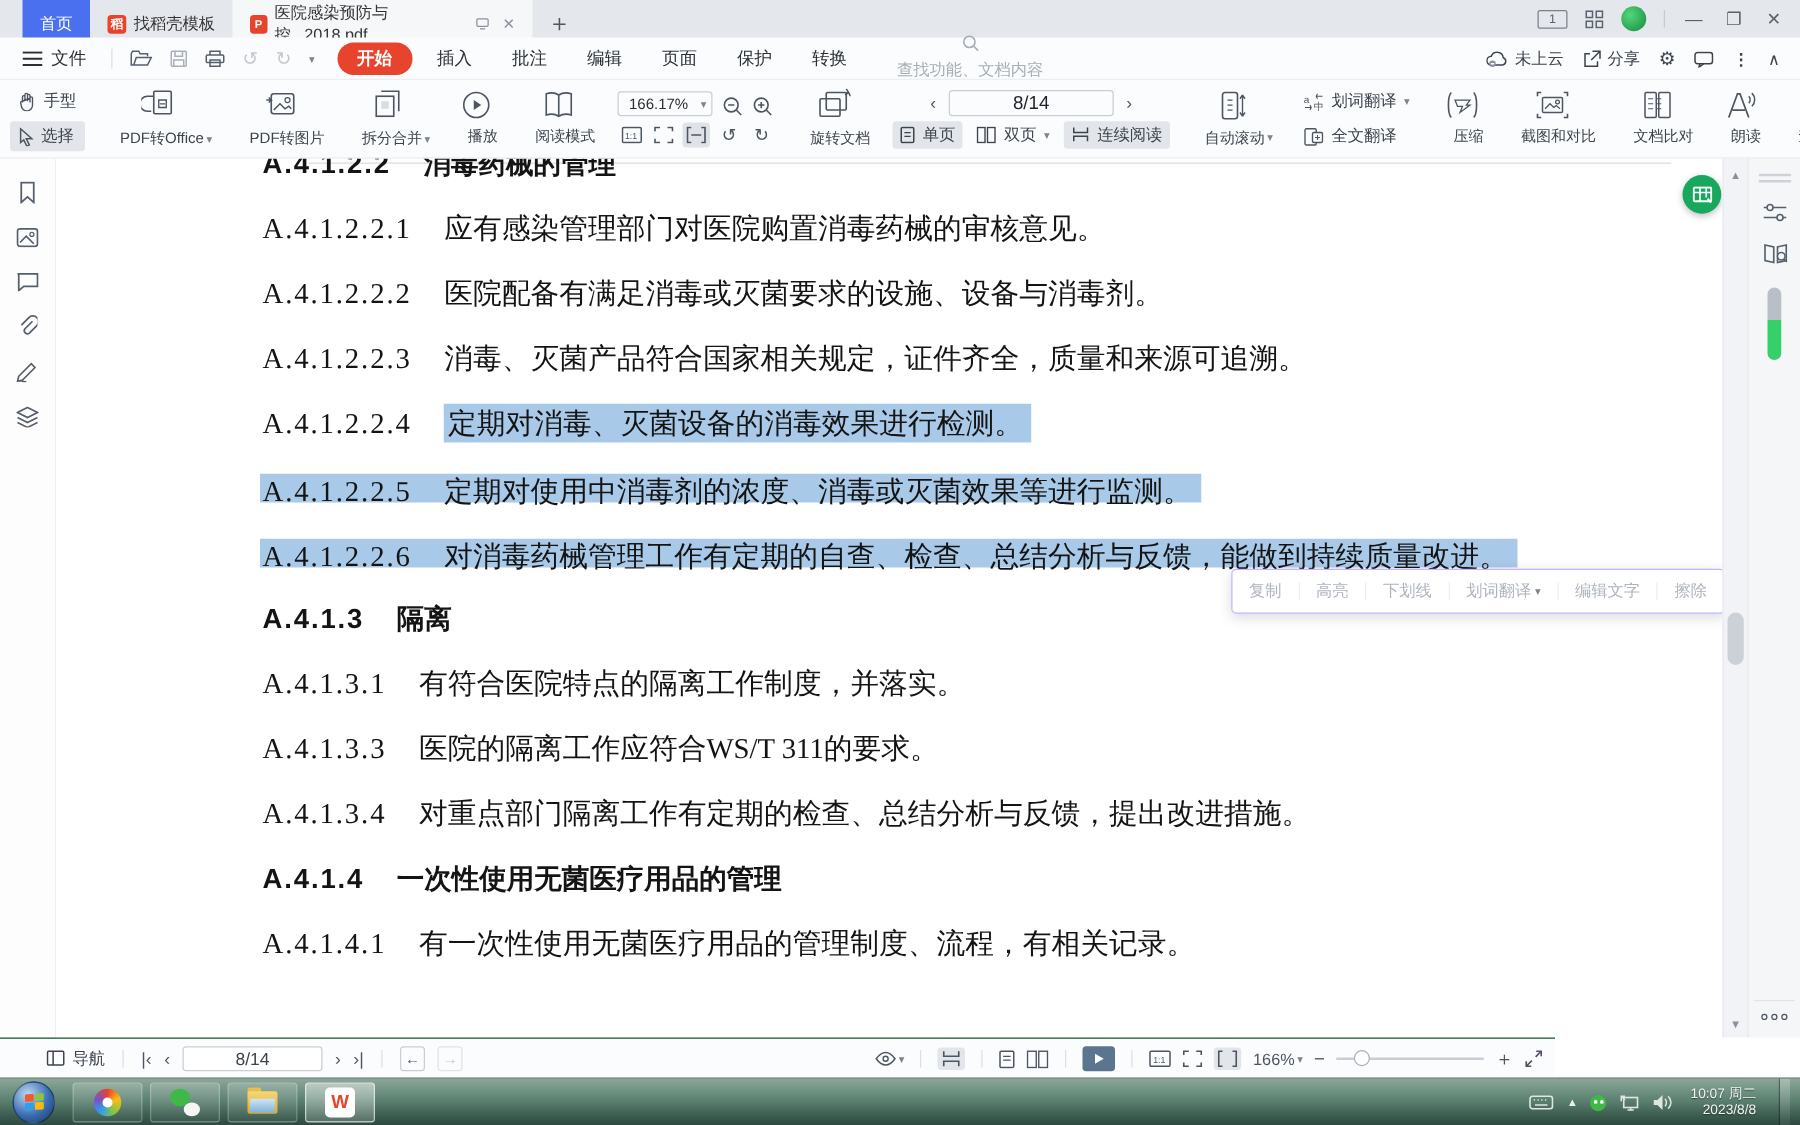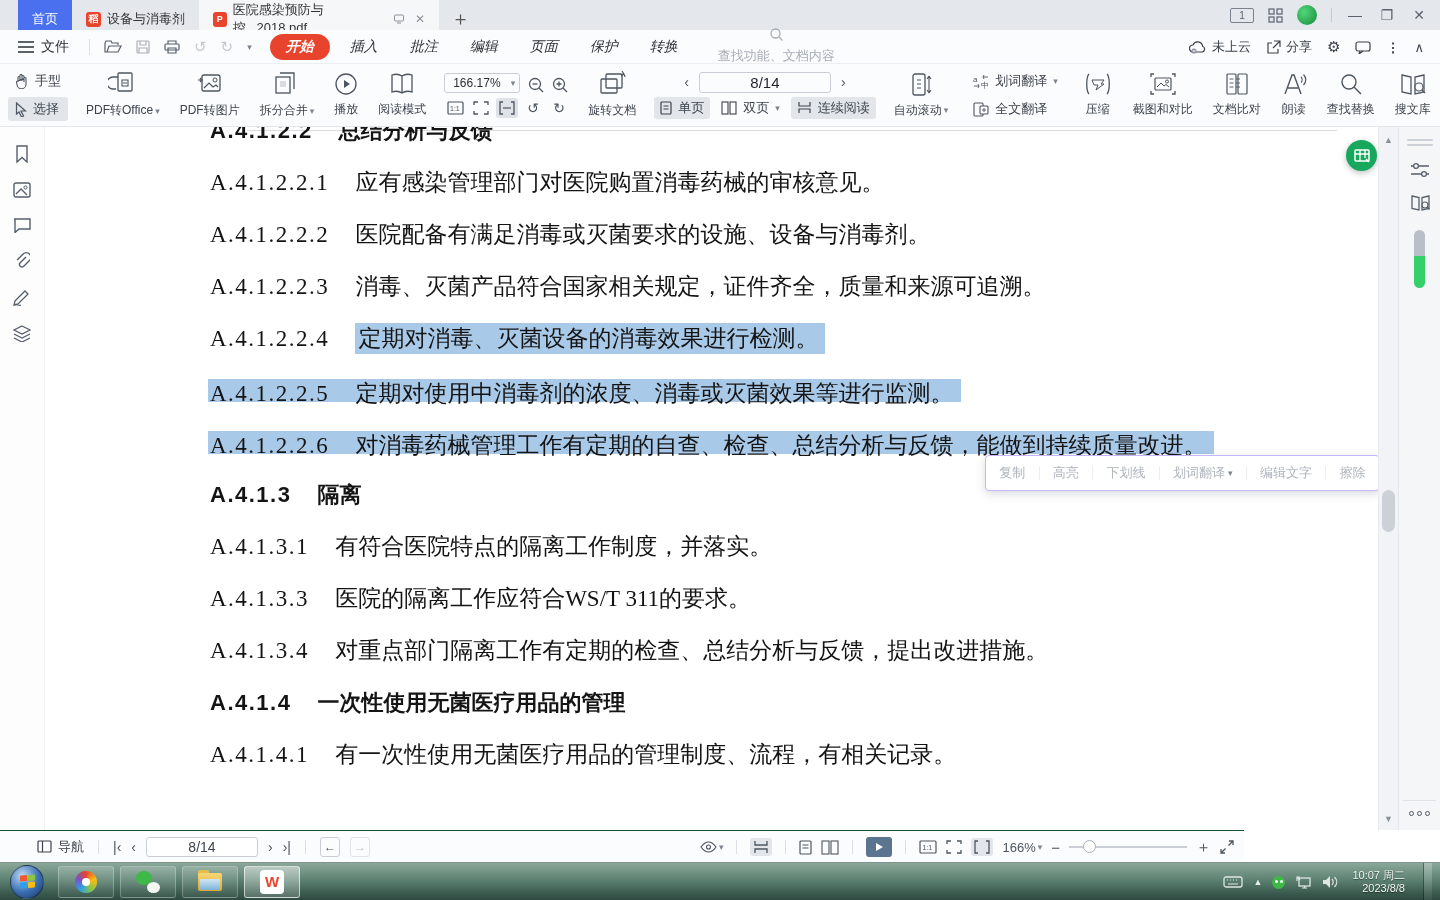--- a/index.html
+++ b/index.html
@@ -21,35 +21,35 @@
   .win-switch { border:1px solid #7a828e; border-radius:2px; font-size:10px; width:24px; height:15px; display:flex; align-items:center; justify-content:center; color:#5a626e; }
   .avatar { width:20px; height:20px; border-radius:50%; background:radial-gradient(circle at 35% 35%, #53d77a, #148a3c); }
   .winbtn { font-size:14px; color:#5a626e; width:18px; text-align:center; }
   .ctl-divider { width:1px; height:14px; background:#c6cbd2; }
 
   
   .menubar { position:absolute; left:0; top:30px; width:1440px; height:34px; background:#fbfcfd; display:flex; align-items:center; border-bottom:1px solid #eceef1; }
   .menu-file { display:flex; align-items:center; gap:7px; font-size:14px; color:#2a2f36; padding:0 14px 0 18px; }
   .mb-divider { width:1px; height:16px; background:#dcdfe4; margin:0 6px; }
   .quick-icons { display:flex; align-items:center; gap:14px; padding:0 8px; }
-  .menu-items { display:flex; align-items:flex-start; gap:8px; margin-left:10px;font-style:italic; }
+  .menu-items { display:flex; align-items:flex-start; gap:8px; margin-left:10px; }
   .menu-item { font-size:14px; color:#2a2f36; padding:4px 12px; }
   .menu-item.active { background:#e8432d; color:#fff; border-radius:14px; padding:4px 16px; font-weight:bold; }
   .search-box { display:flex; align-items:center; gap:6px; margin-left:28px; color:#a7adb6; font-size:13px;flex-direction:column; }
   .menubar-right { position:absolute; right:0; top:0; height:34px; display:flex; align-items:center; gap:15px; padding-right:16px; font-size:13px; color:#3c434d; }
   .mr-item { display:flex; align-items:center; gap:5px; }
 
   
   .ribbon { position:absolute; left:0; top:64px; width:1440px; height:63px; background:#fbfcfd; border-bottom:1px solid #e3e6ea; display:flex; align-items:center; }
   .vdiv { width:1px; height:44px; background:#e6e9ed; }
   .stack2 { display:flex; flex-direction:column; gap:4px; padding:0 8px; }
   .small-tool { display:flex; align-items:center; gap:6px; font-size:13px; color:#3c434d; padding:3px 7px; border-radius:3px; white-space:nowrap; }
   .small-tool.on { background:#e2e6ea; }
   .big-tool { display:flex; flex-direction:column; align-items:center; justify-content:center; gap:5px; padding:4px 10px; font-size:12px; color:#3c434d; white-space:nowrap; }
-  .big-tool .lbl { display:flex; align-items:center; gap:2px; }
+  .big-tool .lbl { display:flex; align-items:center; gap:2px;margin-left:10px; }
   .caret { font-size:9px; color:#7c848f; }
   .zoom-col { display:flex; flex-direction:column; gap:5px; padding:0 8px; }
   .zoom-row { display:flex; align-items:flex-end; gap:8px; }
   .zoom-combo { border:1px solid #c9ced6; border-radius:3px; font-size:12px; color:#2a2f36; padding:2px 4px 2px 8px; display:flex; align-items:center; gap:8px; width:76px; justify-content:space-between; }
   .sq-btn { width:22px; height:20px; border-radius:3px; display:flex; align-items:center; justify-content:center; color:#4c5560; }
   .sq-btn.on { background:#dfe3e8; }
   .pg-col { display:flex; flex-direction:column; gap:4px; padding:0 8px; align-items:center; }
   .pg-nav { display:flex; align-items:center; gap:10px; }
   .pg-box { border:1px solid #c9ced6; border-radius:3px; width:132px; text-align:center; font-size:15px; color:#1f242b; padding:1px 0; }
   .arrow-btn { color:#4c5560; font-size:14px; }
@@ -136,21 +136,21 @@
 </style>
 </head>
 <body>
 
 <div class="tabbar">
   <div class="tab home">
       <span>首页</span>
     </div>
   <div class="tab docer">
     <span class="tab-icon-docer">稻</span>
-    <span>设备与消毒剂</span>
+    <span>找稻壳模板</span>
   </div>
   <div class="tab doc">
     <span class="tab-icon-pdf">P</span>
     <span>医院感染预防与控...2018.pdf</span>
     <span class="tab-pin">
       <svg width="12" height="12" viewBox="0 0 12 12">
           <rect x="1.5" y="2" width="9" height="6" rx="1" fill="none" stroke="currentColor"></rect>
           <path d="M4 10h4" stroke="currentColor"></path>
         </svg>
     </span>
@@ -526,21 +526,21 @@
     <span>
         <svg width="18" height="17" viewBox="0 0 18 17">
           <path d="M9 1l8 4-8 4-8-4zM1 9l8 4 8-4M1 13l8 4 8-4" fill="none" stroke="currentColor" stroke-width="1.3"></path>
         </svg>
       </span>
   </div>
 
   <div class="doc-area">
     <div class="page-gap"></div>
     <div class="doc-lines">
-        <div class="doc-line heading"><span class="doc-num">A.4.1.2.2</span><span class="doc-text">总结分析与反馈</span></div>
+        <div class="doc-line heading"><span class="doc-num">A.4.1.2.2</span><span class="doc-text">消毒药械的管理</span></div>
         <div class="doc-line"><span class="doc-num">A.4.1.2.2.1</span><span class="doc-text">应有感染管理部门对医院购置消毒药械的审核意见。</span></div>
         <div class="doc-line"><span class="doc-num">A.4.1.2.2.2</span><span class="doc-text">医院配备有满足消毒或灭菌要求的设施、设备与消毒剂。</span></div>
         <div class="doc-line"><span class="doc-num">A.4.1.2.2.3</span><span class="doc-text">消毒、灭菌产品符合国家相关规定，证件齐全，质量和来源可追溯。</span></div>
         <div class="doc-line"><span class="doc-num">A.4.1.2.2.4</span><span class="doc-text hl">定期对消毒、灭菌设备的消毒效果进行检测。</span></div>
         <div class="doc-line hl-full"><span class="doc-num">A.4.1.2.2.5</span><span class="doc-text">定期对使用中消毒剂的浓度、消毒或灭菌效果等进行监测。</span></div>
         <div class="doc-line hl-full"><span class="doc-num">A.4.1.2.2.6</span><span class="doc-text">对消毒药械管理工作有定期的自查、检查、总结分析与反馈，能做到持续质量改进。</span></div>
         <div class="doc-line heading"><span class="doc-num">A.4.1.3</span><span class="doc-text">隔离</span></div>
         <div class="doc-line"><span class="doc-num">A.4.1.3.1</span><span class="doc-text">有符合医院特点的隔离工作制度，并落实。</span></div>
         <div class="doc-line"><span class="doc-num">A.4.1.3.3</span><span class="doc-text">医院的隔离工作应符合WS/T 311的要求。</span></div>
         <div class="doc-line"><span class="doc-num">A.4.1.3.4</span><span class="doc-text">对重点部门隔离工作有定期的检查、总结分析与反馈，提出改进措施。</span></div>

